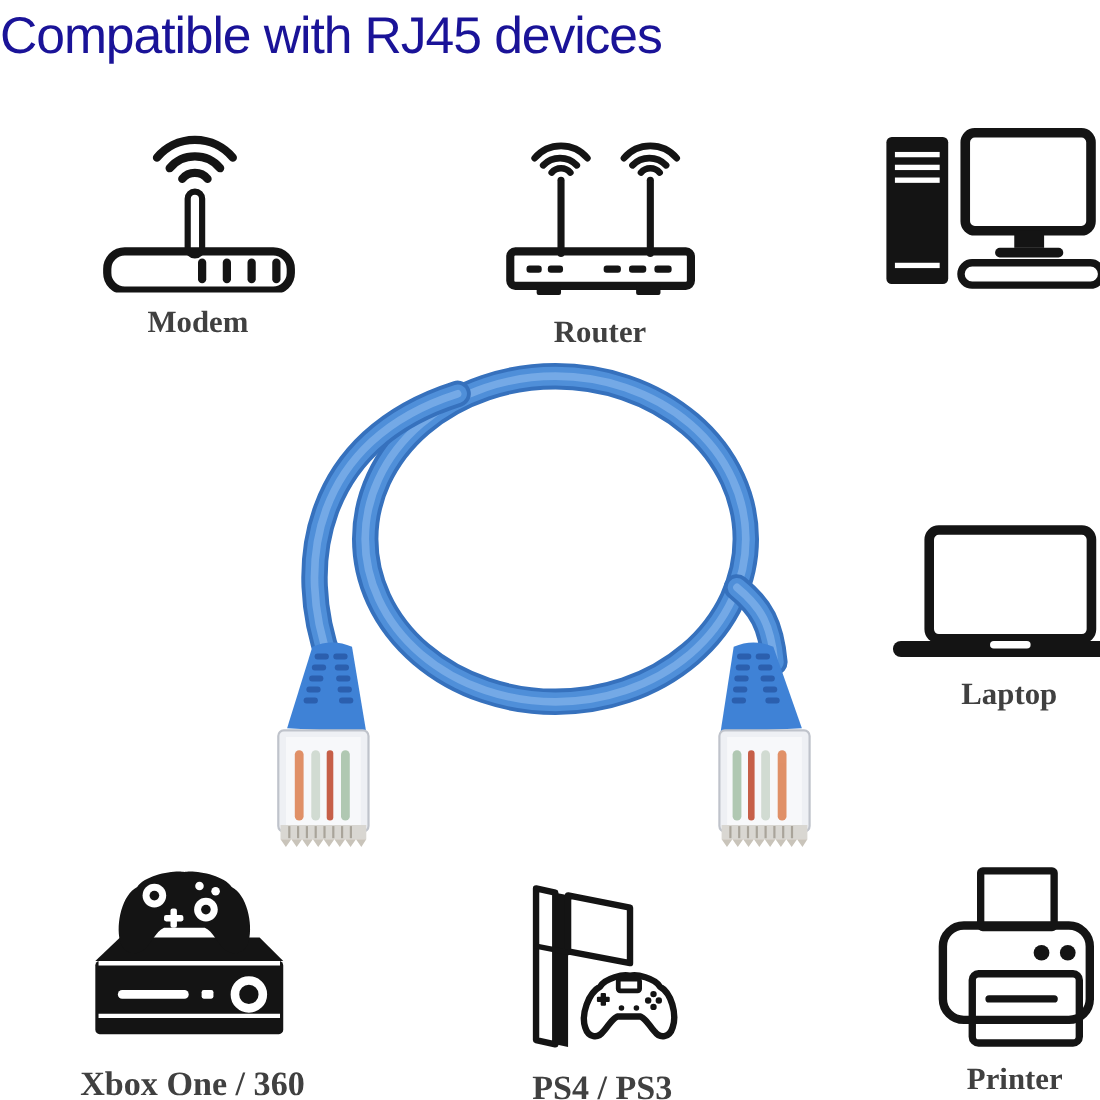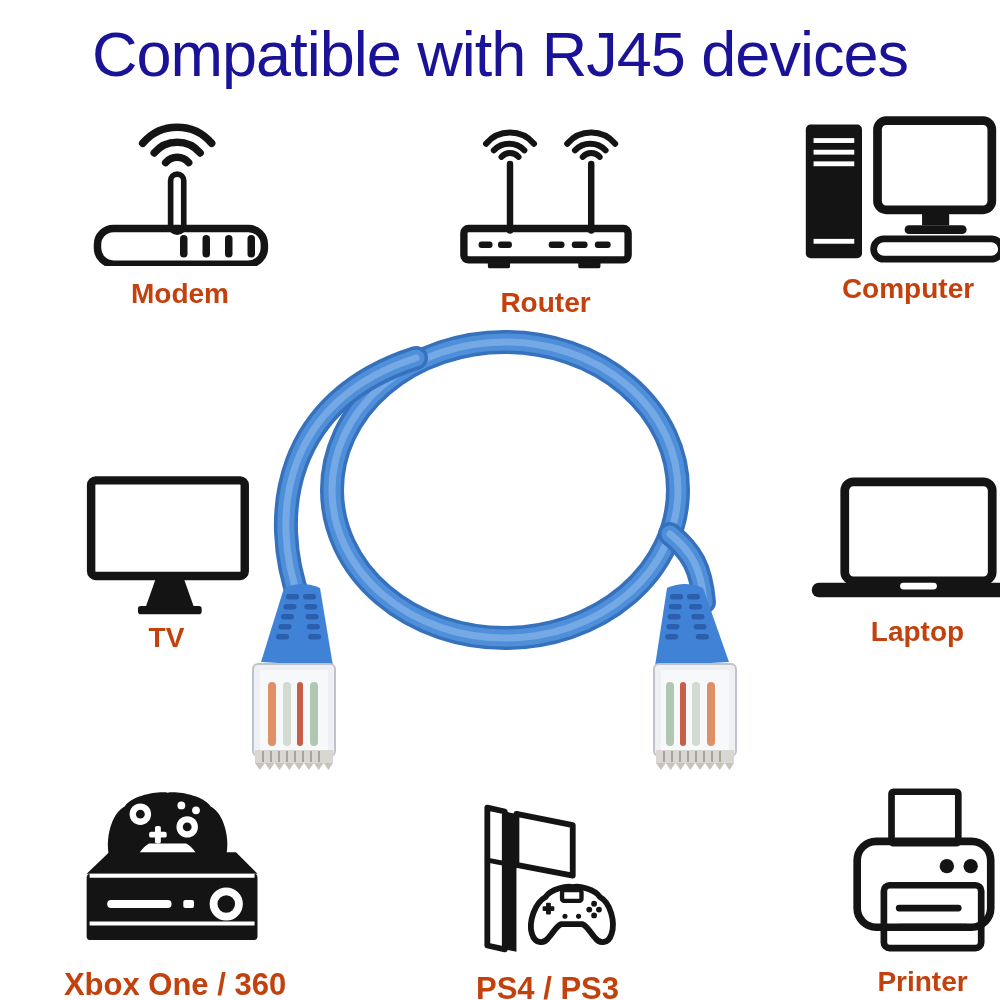--- a/index.html
+++ b/index.html
@@ -1,22 +1,22 @@
 <!DOCTYPE html>
 <html><head>
 <meta charset="utf-8">
 <style>
   html,body{margin:0;padding:0;background:#fff;}
   .canvas{position:relative;width:1000px;height:1000px;background:#ffffff;overflow:hidden;
           font-family:"Liberation Sans",sans-serif;}
-  .title{position:absolute;top:18px;left:0;width:1000px;margin:0;text-align:center;
-         font-size:63px;font-weight:400;letter-spacing:-1px;color:#1a1398;white-space:nowrap;}
+  .title{position:absolute;top:4px;left:0;width:1000px;margin:0;
+         font-size:47px;font-weight:400;letter-spacing:-1px;color:#1a1398;white-space:nowrap;}
   .cell{position:absolute;display:flex;flex-direction:column;align-items:center;}
   .cell svg{display:block;}
-  .lbl{font-weight:700;color:#c2410c;text-align:center;white-space:nowrap;}
+  .lbl{font-weight:700;color:#404040;text-align:center;white-space:nowrap;font-family:Liberation Serif, serif;}
   .lbl.sm{font-size:28px;}
   .lbl.lg{font-size:31px;}
   
   #cell-modem   {left:40px;  top:100px; width:200px;}
   #cell-router  {left:398px; top:100px; width:215px;}
   #cell-computer{left:748px; top:95px;  width:240px;}
   #cell-tv      {left:34px;  top:455px; width:185px;}
   #cell-laptop  {left:760px; top:458px; width:235px;}
   #cell-xbox    {left:25px;  top:765px; width:220px;}
   #cell-ps4     {left:415px; top:780px; width:185px;}
@@ -176,31 +176,22 @@
           <rect x="22" y="40" width="42" height="5"></rect>
         <rect x="22" y="52" width="42" height="5"></rect>
           <rect x="22" y="132" width="42" height="5"></rect>
       </g>
       <rect class="ic" stroke-width="9" x="88" y="10" width="118" height="92" rx="9" fill="#fff"></rect>
       <rect class="fill" x="134" y="102" width="28" height="16"></rect>
       <rect class="fill" x="116" y="118" width="64" height="9" rx="4.5"></rect>
       <rect class="ic" stroke-width="7" x="84" y="132" width="132" height="21" rx="10.5" fill="#fff"></rect>
       <ellipse class="fill" cx="228" cy="143" rx="12" ry="8.5" transform="rotate(-22 228 143)"></ellipse>
     </svg>
-    <figcaption class="lbl sm">Computer</figcaption>
-  </figure>
-
-  <figure class="cell" id="cell-tv">
-    <svg width="180" height="148" viewBox="0 0 190 158">
-      <rect class="ic" stroke-width="9" x="14" y="10" width="164" height="102" rx="5" fill="#fff"></rect>
-      <path class="fill" d="M 84 112 L 112 112 L 124 146 L 72 146 Z"></path>
-      <rect class="fill" x="64" y="144" width="68" height="9" rx="3"></rect>
-    </svg>
-    <figcaption class="lbl sm">TV</figcaption>
-  </figure>
+  </figure>
+
 
   <figure class="cell" id="cell-laptop">
     <svg width="228" height="134" viewBox="0 0 235 138">
       <rect class="ic" stroke-width="9" x="42" y="8" width="152" height="102" rx="9" fill="#fff"></rect>
       <rect class="fill" x="8" y="112" width="220" height="15" rx="7.5"></rect>
       <rect class="wfill" x="99" y="112" width="38" height="7" rx="3.5"></rect>
     </svg>
     <figcaption class="lbl sm">Laptop</figcaption>
   </figure>
 

